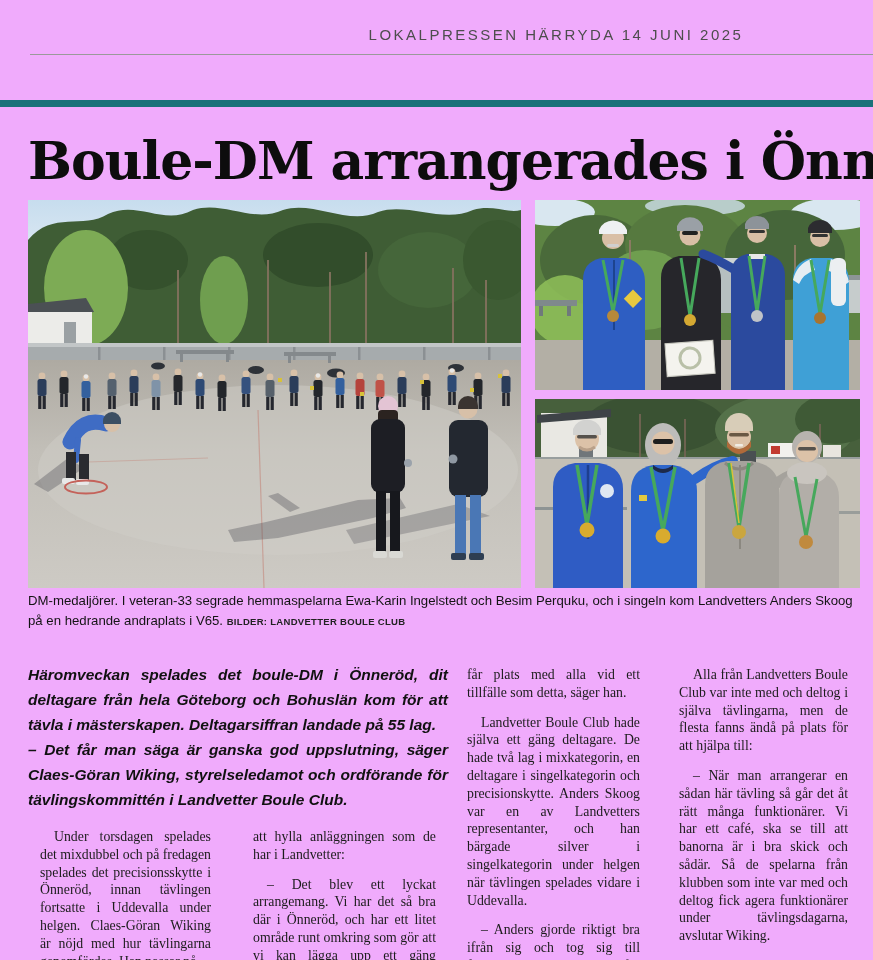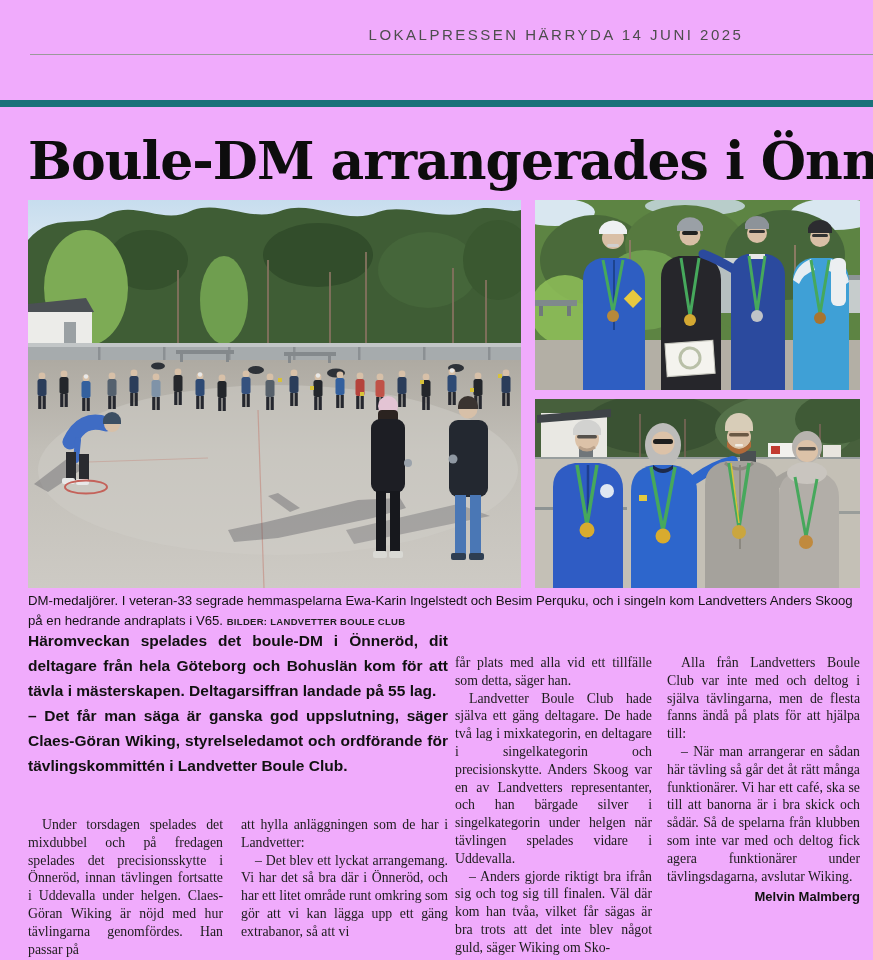--- a/index.html
+++ b/index.html
@@ -14,26 +14,26 @@
         font-family:"DejaVu Serif",serif;font-weight:bold;font-size:52px;letter-spacing:-1px;
         color:#0d0d0d;}
   .photo{position:absolute;overflow:hidden;background:#cfd8cd;}
   .photo svg{display:block;}
   .photo-main{left:28px;top:200px;width:493px;height:388px;}
   .photo-tr{left:535px;top:200px;width:325px;height:190px;}
   .photo-br{left:535px;top:399px;width:325px;height:189px;}
   .caption{position:absolute;left:28px;top:591px;width:833px;
         font-family:"Liberation Sans",sans-serif;font-size:13.2px;line-height:1.5;color:#141414;}
   .caption .credit{font-size:9.5px;font-weight:bold;letter-spacing:0.3px;color:#222;}
-  .lead{position:absolute;left:28px;top:628px;width:420px;
+  .lead{position:absolute;left:28px;top:662px;width:420px;
         font-family:"Liberation Sans",sans-serif;font-weight:bold;font-size:15.5px;
-        line-height:25px;color:#111;text-align:justify;}
+        line-height:25px;color:#111;text-align:justify;font-style:italic;}
   .lead p{margin:0;}
   .col{position:absolute;font-size:13.8px;line-height:17.8px;text-align:justify;color:#1c1c1c;}
-  .col p{margin:0;}
+  .col p{margin:12px;}
   .col p.indent{text-indent:14px;}
   .col1{left:28px;top:816px;width:195px;}
   .col2{left:241px;top:816px;width:207px;}
   .col3{left:455px;top:654px;width:197px;}
   .col4{left:667px;top:654px;width:193px;}
   .byline{font-family:"Liberation Sans",sans-serif;font-weight:bold;font-size:13px;
         text-align:right;margin-top:3px !important;color:#111;}
   .email{font-family:"Liberation Sans",sans-serif;font-size:11.5px;text-align:right;
         color:#2a2a2a;margin-top:2px !important;}
 </style>

